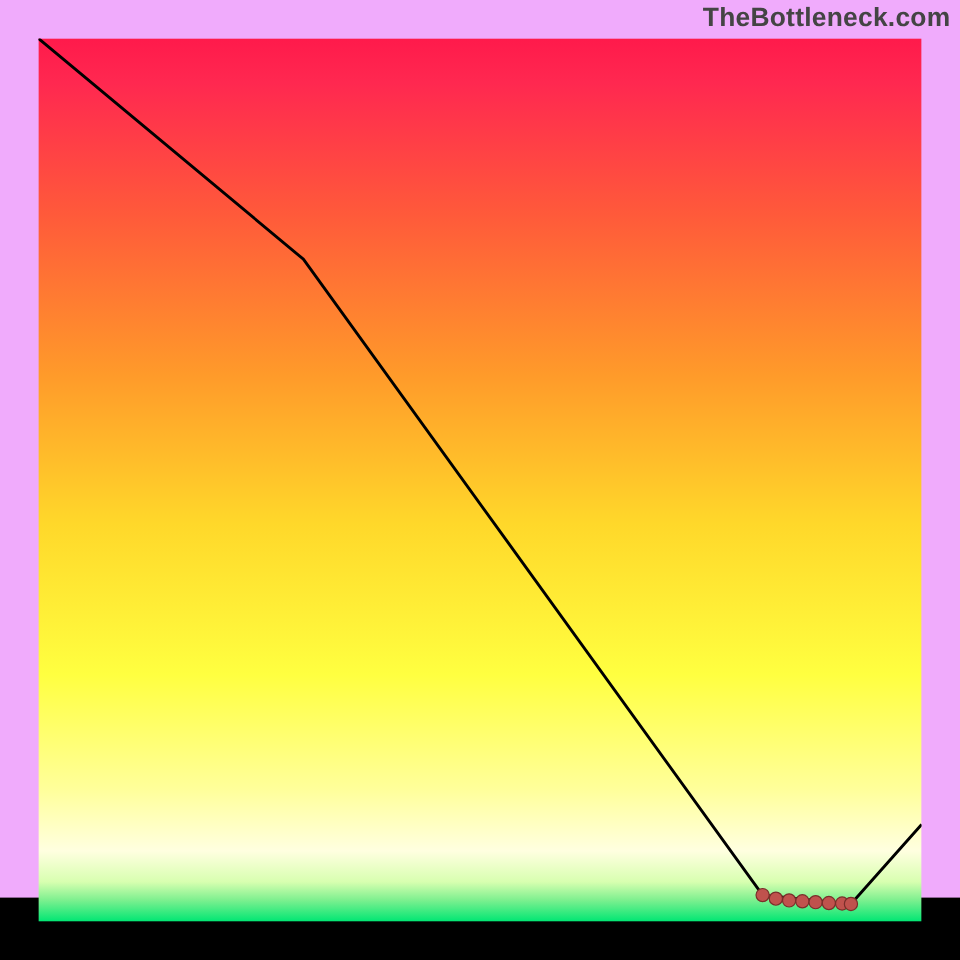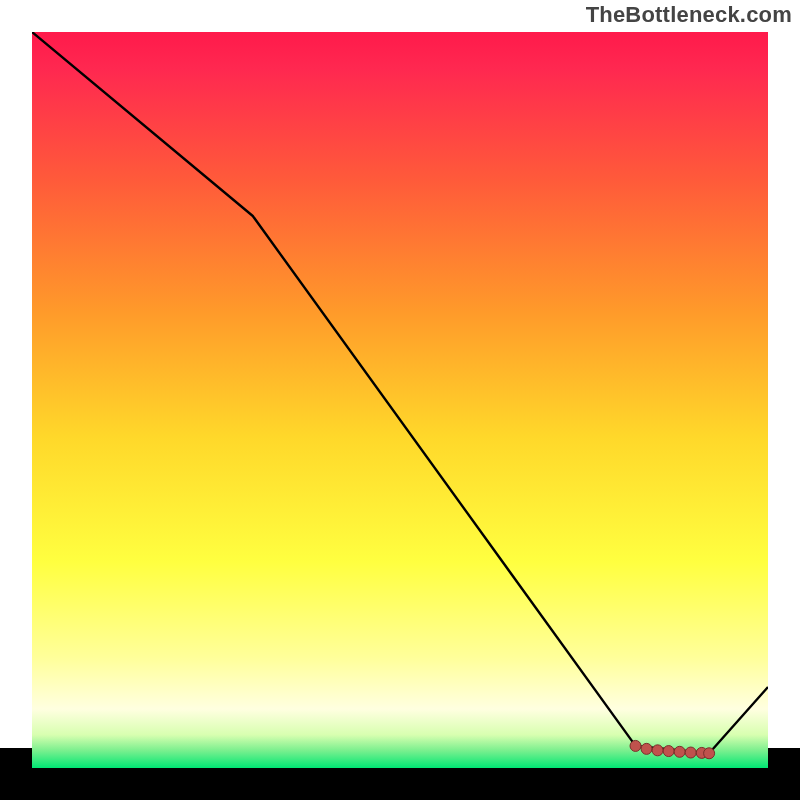--- a/index.html
+++ b/index.html
@@ -8,21 +8,21 @@
     width: 800px;
     height: 800px;
     background: #000;
     overflow: hidden;
     font-family: Arial, Helvetica, sans-serif;
   }
   .stage {
     position: relative;
     width: 800px;
     height: 748px;
-    background: #ffffff;
+    background: #f0abfc;
   }
   .watermark {
     position: absolute;
     top: 2px;
     right: 8px;
     color: #444;
     font-size: 22px;
     font-weight: 600;
     letter-spacing: 0.2px;
     user-select: none;

